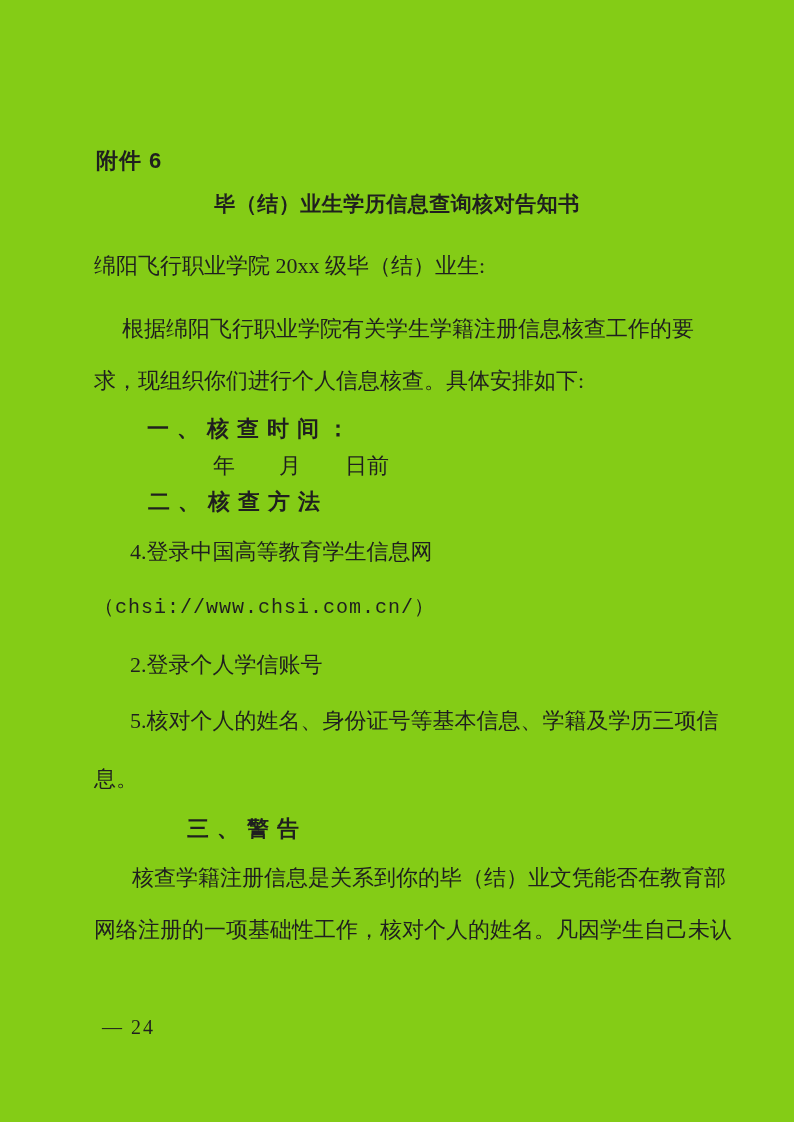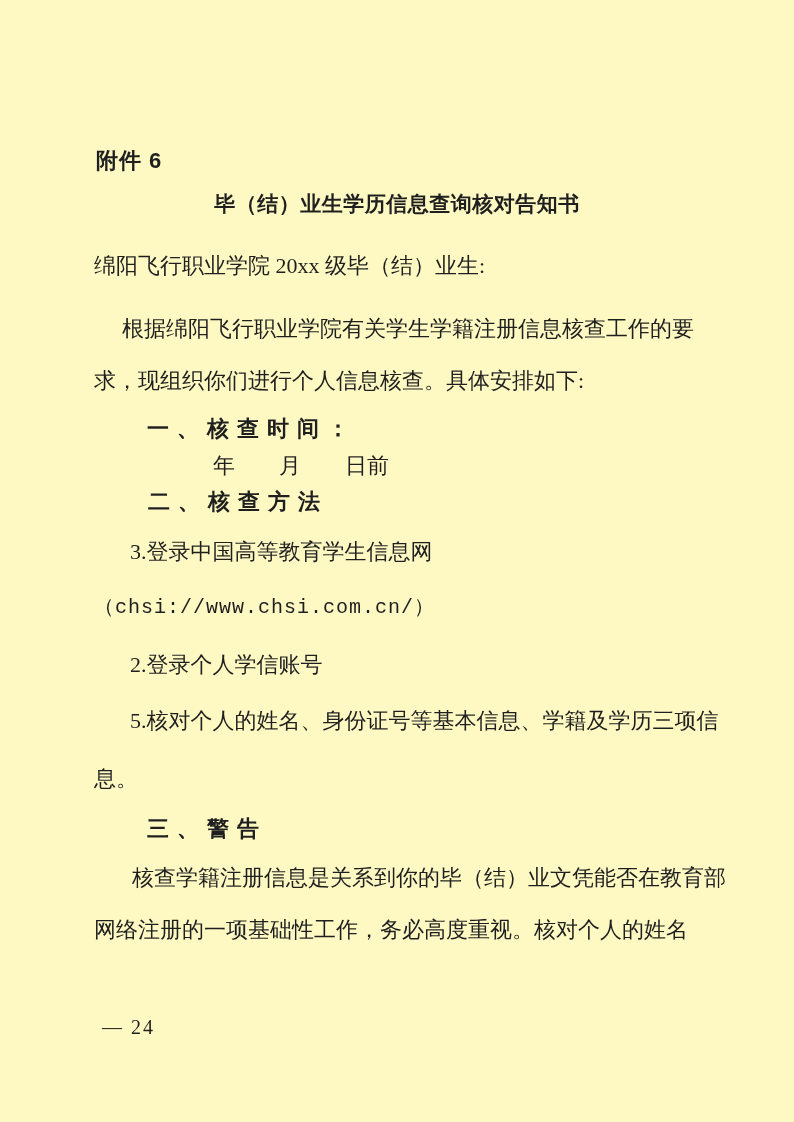--- a/index.html
+++ b/index.html
@@ -4,21 +4,21 @@
 <style>
   html, body {
     margin: 0;
     padding: 0;
     background: #ffffff;
   }
   .page {
     position: relative;
     width: 794px;
     height: 1122px;
-    background: #fef9c3;
+    background: #84cc16;
     color: #1f1f1f;
     font-family: "Liberation Serif", "DejaVu Serif", serif;
     overflow: hidden;
   }
   .line {
     position: absolute;
     white-space: pre-wrap;
     line-height: 30px;
     font-size: 22px;
   }
@@ -68,21 +68,21 @@
     font-family: "Liberation Mono", "DejaVu Sans Mono", monospace;
     font-size: 20px;
     letter-spacing: 1px;
   }
   .item-2 { top: 650px; }
   .item-3 {
     top: 692px;
     width: 632px;
     line-height: 58px;
   }
-  .h3 { top: 814px; }
+  .h3 { top: 814px; margin-left: 40px; }
   .warning-para {
     top: 852px;
     width: 640px;
     text-indent: 38px;
   }
   .footer-pagenum {
     left: 102px;
     top: 1012px;
     font-size: 20px;
     letter-spacing: 2px;
@@ -100,27 +100,27 @@
   <div class="line salutation">绵阳飞行职业学院 20xx 级毕（结）业生:</div>
 
   <div class="line sec-heading h1">一、核查时间：</div>
 
   <div class="line para intro-para">根据绵阳飞行职业学院有关学生学籍注册信息核查工作的要求，现组织你们进行个人信息核查。具体安排如下:</div>
 
   <div class="line time-blank">年　　月　　日前</div>
 
   <div class="line sec-heading h2">二、核查方法</div>
 
-  <div class="line item item-1">3.登录中国高等教育学生信息网</div>
+  <div class="line item item-1">4.登录中国高等教育学生信息网</div>
 
   <div class="line url-line">（chsi://www.chsi.com.cn/）</div>
 
   <div class="line item item-2">2.登录个人学信账号</div>
 
   <div class="line para item item-3">5.核对个人的姓名、身份证号等基本信息、学籍及学历三项信息。</div>
 
   <div class="line sec-heading h3">三、警告</div>
 
-  <div class="line para warning-para">核查学籍注册信息是关系到你的毕（结）业文凭能否在教育部网络注册的一项基础性工作，务必高度重视。核对个人的姓名</div>
+  <div class="line para warning-para">核查学籍注册信息是关系到你的毕（结）业文凭能否在教育部网络注册的一项基础性工作，核对个人的姓名。凡因学生自己未认</div>
 
   <div class="line footer-pagenum">— 24</div>
 
 </div>
 
 </body></html>

